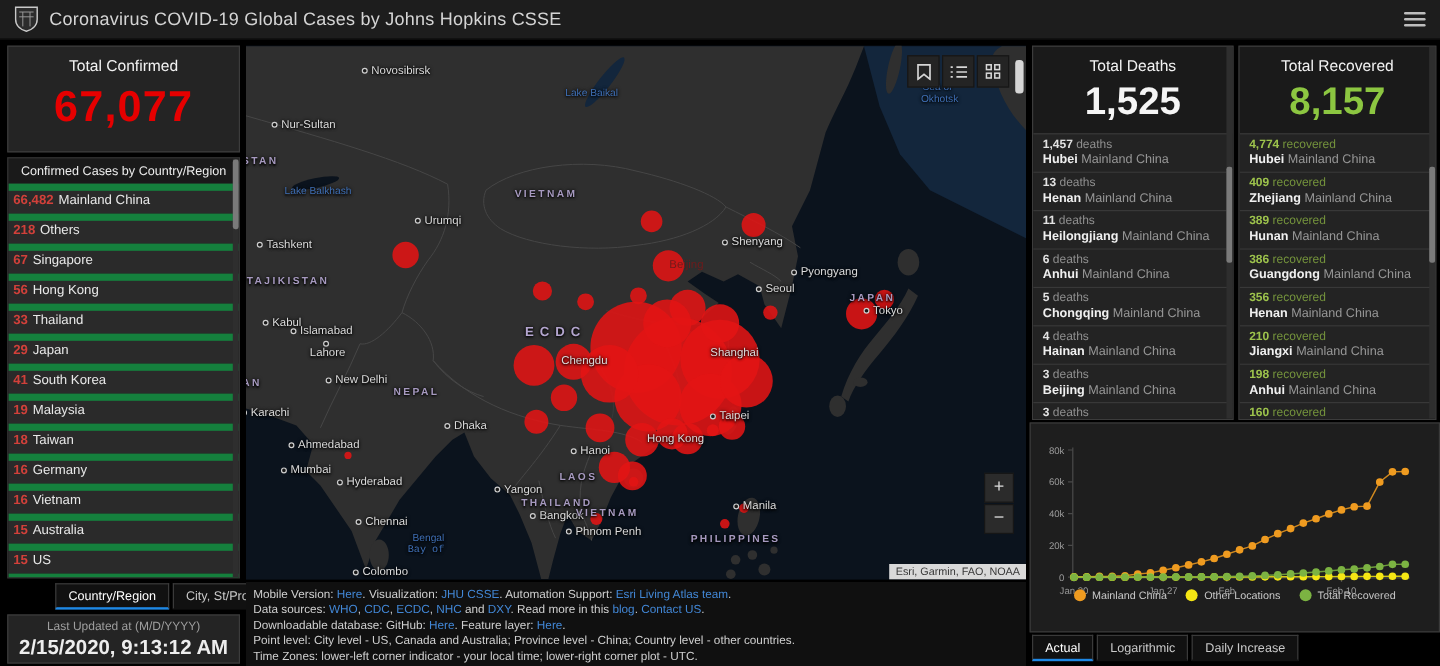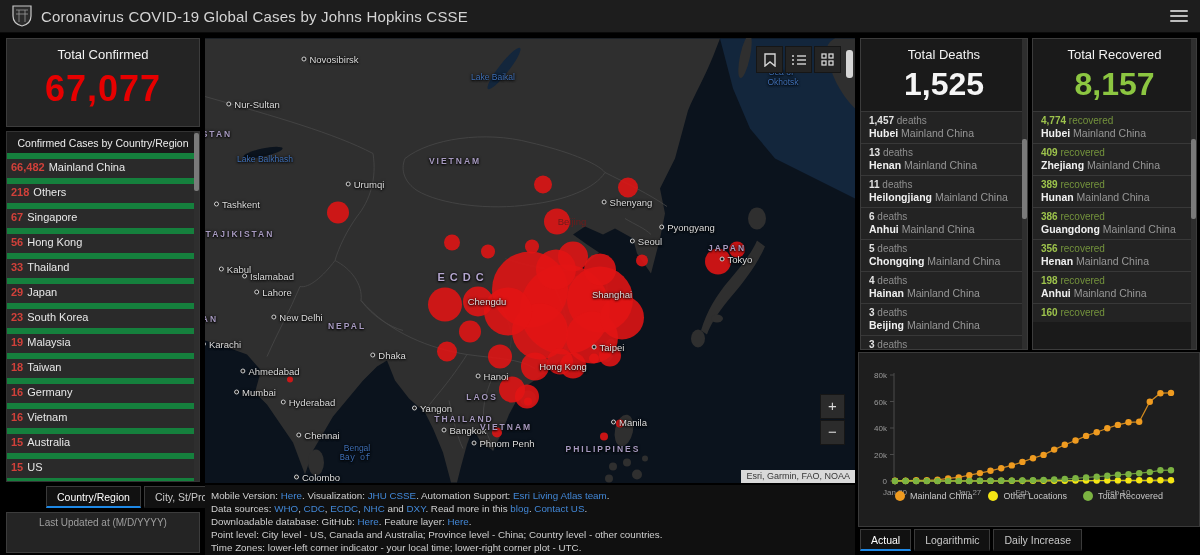--- a/index.html
+++ b/index.html
@@ -114,21 +114,21 @@
 
   <div class="panel country-panel">
     <div class="list-header">Confirmed Cases by Country/Region</div>
     <div id="country-list">
         <div class="crow"><span class="cnum">66,482</span><span class="cname">Mainland China</span></div>
         <div class="crow"><span class="cnum">218</span><span class="cname">Others</span></div>
         <div class="crow"><span class="cnum">67</span><span class="cname">Singapore</span></div>
         <div class="crow"><span class="cnum">56</span><span class="cname">Hong Kong</span></div>
         <div class="crow"><span class="cnum">33</span><span class="cname">Thailand</span></div>
         <div class="crow"><span class="cnum">29</span><span class="cname">Japan</span></div>
-        <div class="crow"><span class="cnum">23</span><span class="cname">South Korea</span></div>
+        <div class="crow"><span class="cnum">41</span><span class="cname">South Korea</span></div>
         <div class="crow"><span class="cnum">19</span><span class="cname">Malaysia</span></div>
         <div class="crow"><span class="cnum">18</span><span class="cname">Taiwan</span></div>
         <div class="crow"><span class="cnum">16</span><span class="cname">Germany</span></div>
         <div class="crow"><span class="cnum">16</span><span class="cname">Vietnam</span></div>
         <div class="crow"><span class="cnum">15</span><span class="cname">Australia</span></div>
         <div class="crow"><span class="cnum">15</span><span class="cname">US</span></div>
         <div class="crow"><span class="cnum">11</span><span class="cname">France</span></div>
         <div class="crow"><span class="cnum">10</span><span class="cname">Macau</span></div>
         <div class="crow"><span class="cnum">9</span><span class="cname">UK</span></div>
         <div class="crow"><span class="cnum">8</span><span class="cname">United Arab Emirates</span></div>
@@ -138,20 +138,21 @@
       </div>
   </div>
 
   <div class="tabbar tabbar-left" id="list-tabs">
       <div class="tab active">Country/Region</div>
       <div class="tab">City, St/Prov</div>
     </div>
 
   <div class="panel updated">
     <div class="updated-label">Last Updated at (M/D/YYYY)</div>
+    <div class="updated-value">2/15/2020, 9:13:12 AM</div>
   </div>
 
   <div class="map">
     <svg class="basemap" width="650" height="445" viewBox="0 0 650 444">
       <polygon points="515,0 650,0 650,160 610,140 570,120 545,90 528,50" fill="#13263c"></polygon>
       <path d="M650,0 L650,70 C635,55 625,35 622,15 C620,8 625,2 630,0 Z" fill="#2f2f2f"></path>
       <path d="M0,0 L515,0 L508,18 C500,38 490,55 483,72 L470,120 L455,150 L460,175 L455,200 L446,235 L432,215 L428,200 L410,190 L398,196 L380,188 L368,196 L382,206 L394,214 L378,228 L362,232 L390,250 L400,258 L392,276 L378,295 L362,315 L350,327 L332,340 L318,350 L304,376 L296,396 L288,412 L276,404 L268,390 L262,406 L256,428 L252,444 L246,444 L238,414 L228,390 L220,374 L204,360 L190,342 L182,322 L172,328 L158,342 L128,378 L108,412 L100,436 L88,404 L62,366 L50,354 L56,332 L42,316 L20,308 L0,302 Z" fill="#2f2f2f"></path>
       <ellipse cx="540" cy="18" rx="5" ry="22" transform="rotate(12 540 18)" fill="#2f2f2f"></ellipse>
       <ellipse cx="552" cy="180" rx="9" ry="11" fill="#2f2f2f"></ellipse>
       <path d="M496,292 C502,272 512,256 524,242 C534,230 546,216 552,202 L560,208 C552,226 540,242 528,256 C516,270 506,284 502,296 Z" fill="#2f2f2f"></path>
@@ -255,21 +256,21 @@
           <span class="ltxt">TAJIKISTAN</span>
         </div>
         <div class="mlabel city" style="left: 30px; top: 231px;">
           <span class="ldot"></span>
           <span class="ltxt">Kabul</span>
         </div>
         <div class="mlabel city" style="left: 63px; top: 238px;">
           <span class="ldot"></span>
           <span class="ltxt">Islamabad</span>
         </div>
-        <div class="mlabel city" style="left: 68px; top: 254px;">
+        <div class="mlabel city" style="left: 68px; top: 254px; flex-direction: column;">
           <span class="ldot"></span>
           <span class="ltxt">Lahore</span>
         </div>
         <div class="mlabel city" style="left: 92px; top: 279px;">
           <span class="ldot"></span>
           <span class="ltxt">New Delhi</span>
         </div>
         <div class="mlabel country" style="left: 128px; top: 288px; padding-left: 28px;">
           <span class="ltxt">NEPAL</span>
         </div>
@@ -326,21 +327,21 @@
           <span class="ltxt">Phnom Penh</span>
         </div>
         <div class="mlabel city" style="left: 287px; top: 338px;">
           <span class="ldot"></span>
           <span class="ltxt">Hanoi</span>
         </div>
         <div class="mlabel city" style="left: 424px; top: 384px;">
           <span class="ldot"></span>
           <span class="ltxt">Manila</span>
         </div>
-        <div class="mlabel country" style="left: 392px; top: 411px; padding-left: 12px;">
+        <div class="mlabel country" style="left: 402px; top: 411px; padding-left: 12px;">
           <span class="ltxt">PHILIPPINES</span>
         </div>
         <div class="mlabel country big" style="left: 258px; top: 239px;">
           <span class="ltxt">ECDC</span>
         </div>
         <div class="mlabel city" style="left: 282px; top: 263px;">
           <span class="ltxt">Chengdu</span>
         </div>
         <div class="mlabel city dark" style="left: 367px; top: 183px;">
           <span class="ltxt">Beijing</span>
@@ -495,20 +496,24 @@
           <div class="sline1"><span class="rnum">389</span><span class="runit"> recovered</span></div>
           <div class="sline2"><span class="sregion">Hunan</span><span class="scountry"> Mainland China</span></div>
         </div>
         <div class="srow">
           <div class="sline1"><span class="rnum">386</span><span class="runit"> recovered</span></div>
           <div class="sline2"><span class="sregion">Guangdong</span><span class="scountry"> Mainland China</span></div>
         </div>
         <div class="srow">
           <div class="sline1"><span class="rnum">356</span><span class="runit"> recovered</span></div>
           <div class="sline2"><span class="sregion">Henan</span><span class="scountry"> Mainland China</span></div>
+        </div>
+        <div class="srow">
+          <div class="sline1"><span class="rnum">210</span><span class="runit"> recovered</span></div>
+          <div class="sline2"><span class="sregion">Jiangxi</span><span class="scountry"> Mainland China</span></div>
         </div>
         <div class="srow">
           <div class="sline1"><span class="rnum">198</span><span class="runit"> recovered</span></div>
           <div class="sline2"><span class="sregion">Anhui</span><span class="scountry"> Mainland China</span></div>
         </div>
         <div class="srow">
           <div class="sline1"><span class="rnum">160</span><span class="runit"> recovered</span></div>
         </div>
       </div>
     <div class="vtrack">

